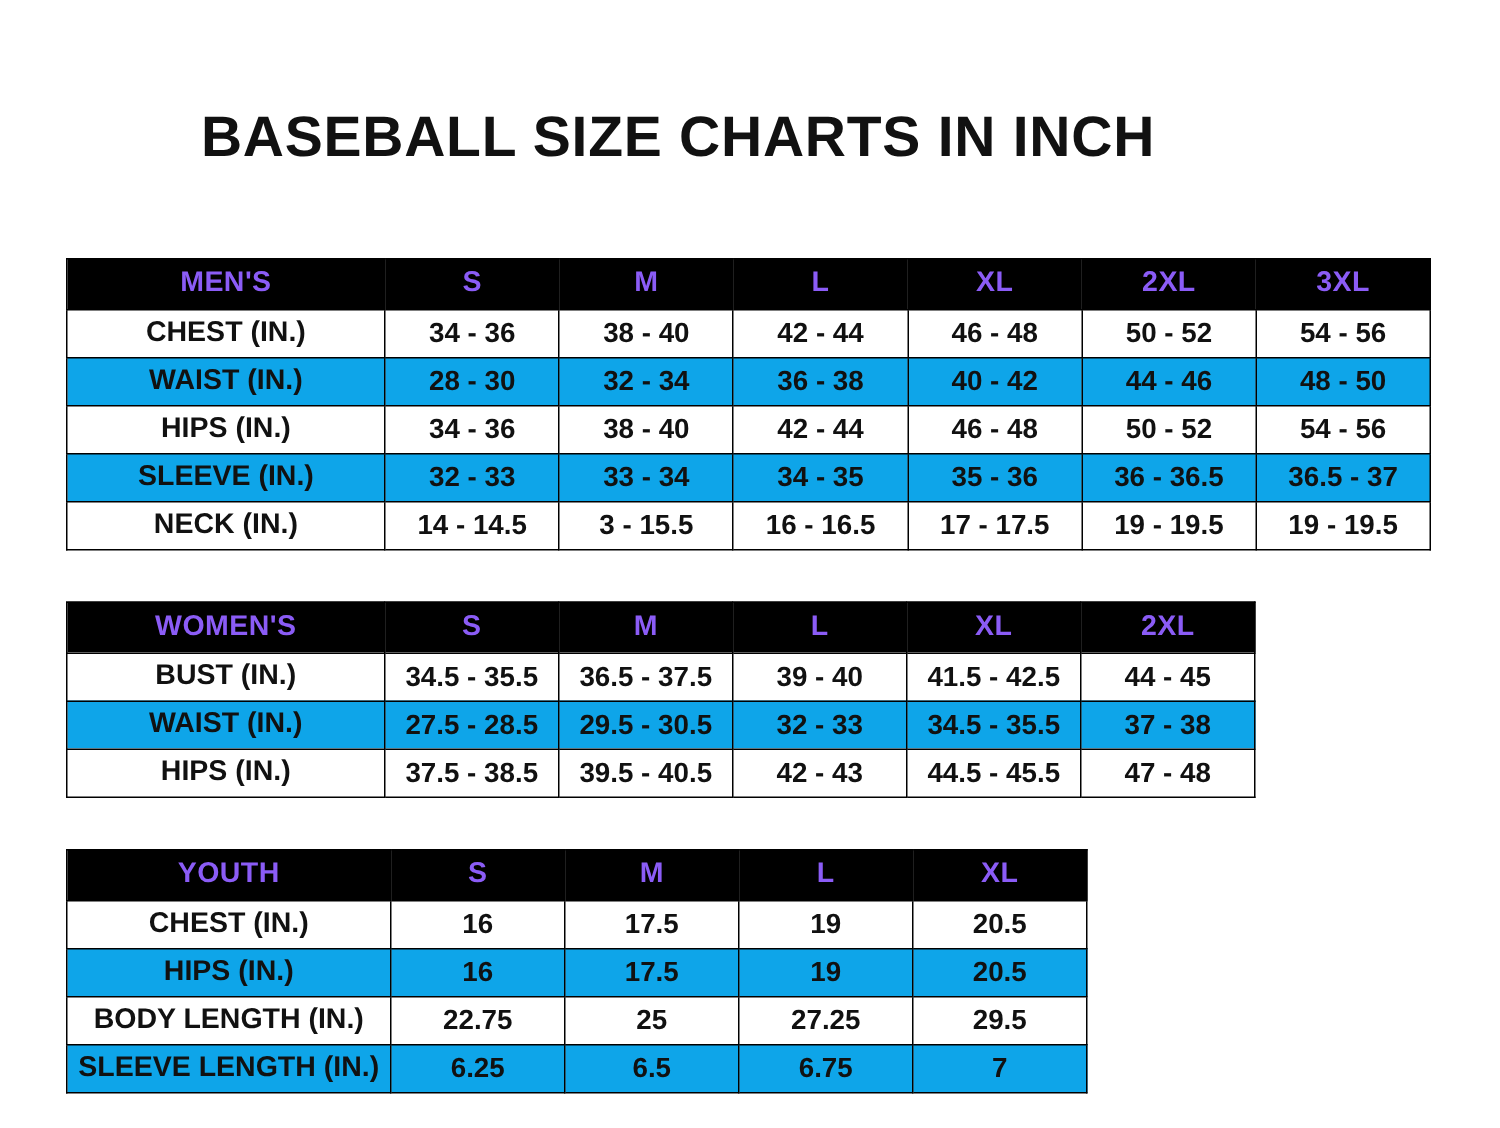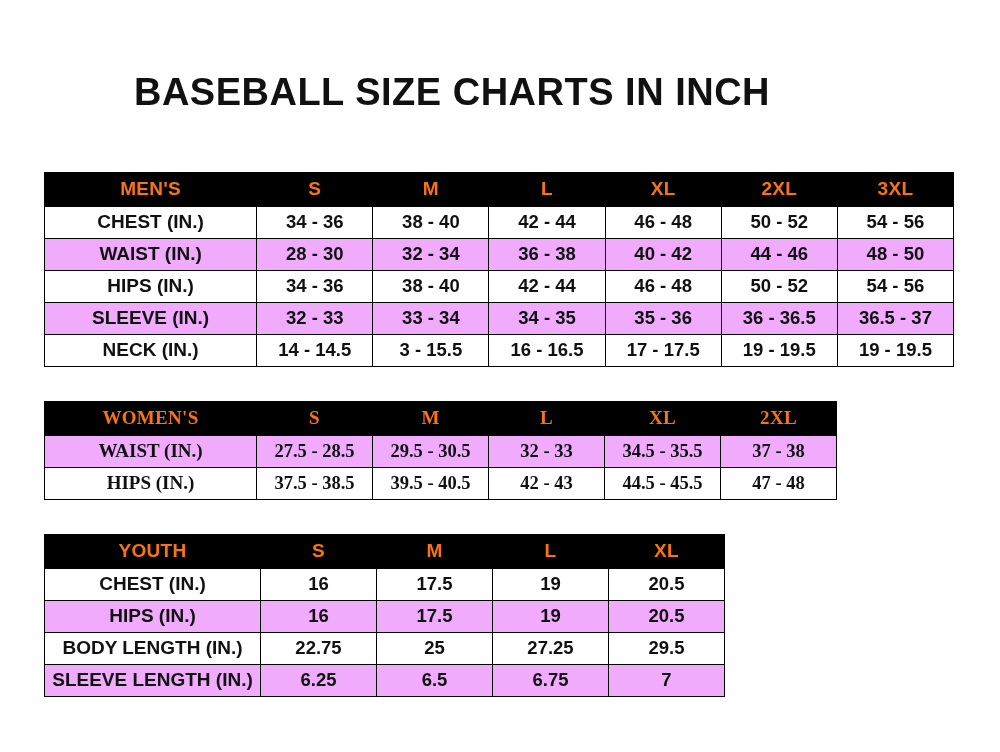--- a/index.html
+++ b/index.html
@@ -47,44 +47,44 @@
     font-weight: bold;
     font-size: 18.5px;
     color: #111111;
     height: 31px;
     padding: 0 2px;
     white-space: nowrap;
     background: #ffffff;
   }
   table.size-table thead th {
     background: #000000;
-    color: #f97316;
+    color: #8b5cf6;
     border: 1px solid #000000;
     height: 33px;
     font-size: 19px;
     letter-spacing: 0.3px;
   }
   table.size-table thead th.label-head {
     text-align: center;
   }
   table.size-table tbody tr.alt td {
-    background: #f0abfc;
+    background: #0ea5e9;
   }
   table.size-table td.row-label {
     font-size: 19px;
     font-weight: bold;
     text-align: center;
   }
 
   
   #table-mens { width: 910px; }
   #table-mens col.c-label { width: 212px; }
   #table-mens col.c-size  { width: 116px; }
 
-  #table-womens { width: 792px; font-family: Liberation Serif, serif; }
+  #table-womens { width: 792px; }
   #table-womens col.c-label { width: 212px; }
   #table-womens col.c-size  { width: 116px; }
 
   #table-youth { width: 680px; border-radius: 20px; }
   #table-youth col.c-label { width: 216px; }
   #table-youth col.c-size  { width: 116px; }
 </style>
 </head>
 <body>
 
@@ -177,20 +177,28 @@
         <tr>
           <th class="label-head">WOMEN'S</th>
           <th>S</th>
           <th>M</th>
           <th>L</th>
           <th>XL</th>
           <th>2XL</th>
         </tr>
       </thead>
       <tbody>
+        <tr>
+          <td class="row-label">BUST (IN.)</td>
+          <td>34.5 - 35.5</td>
+          <td>36.5 - 37.5</td>
+          <td>39 - 40</td>
+          <td>41.5 - 42.5</td>
+          <td>44 - 45</td>
+        </tr>
         <tr class="alt">
           <td class="row-label">WAIST (IN.)</td>
           <td>27.5 - 28.5</td>
           <td>29.5 - 30.5</td>
           <td>32 - 33</td>
           <td>34.5 - 35.5</td>
           <td>37 - 38</td>
         </tr>
         <tr>
           <td class="row-label">HIPS (IN.)</td>

